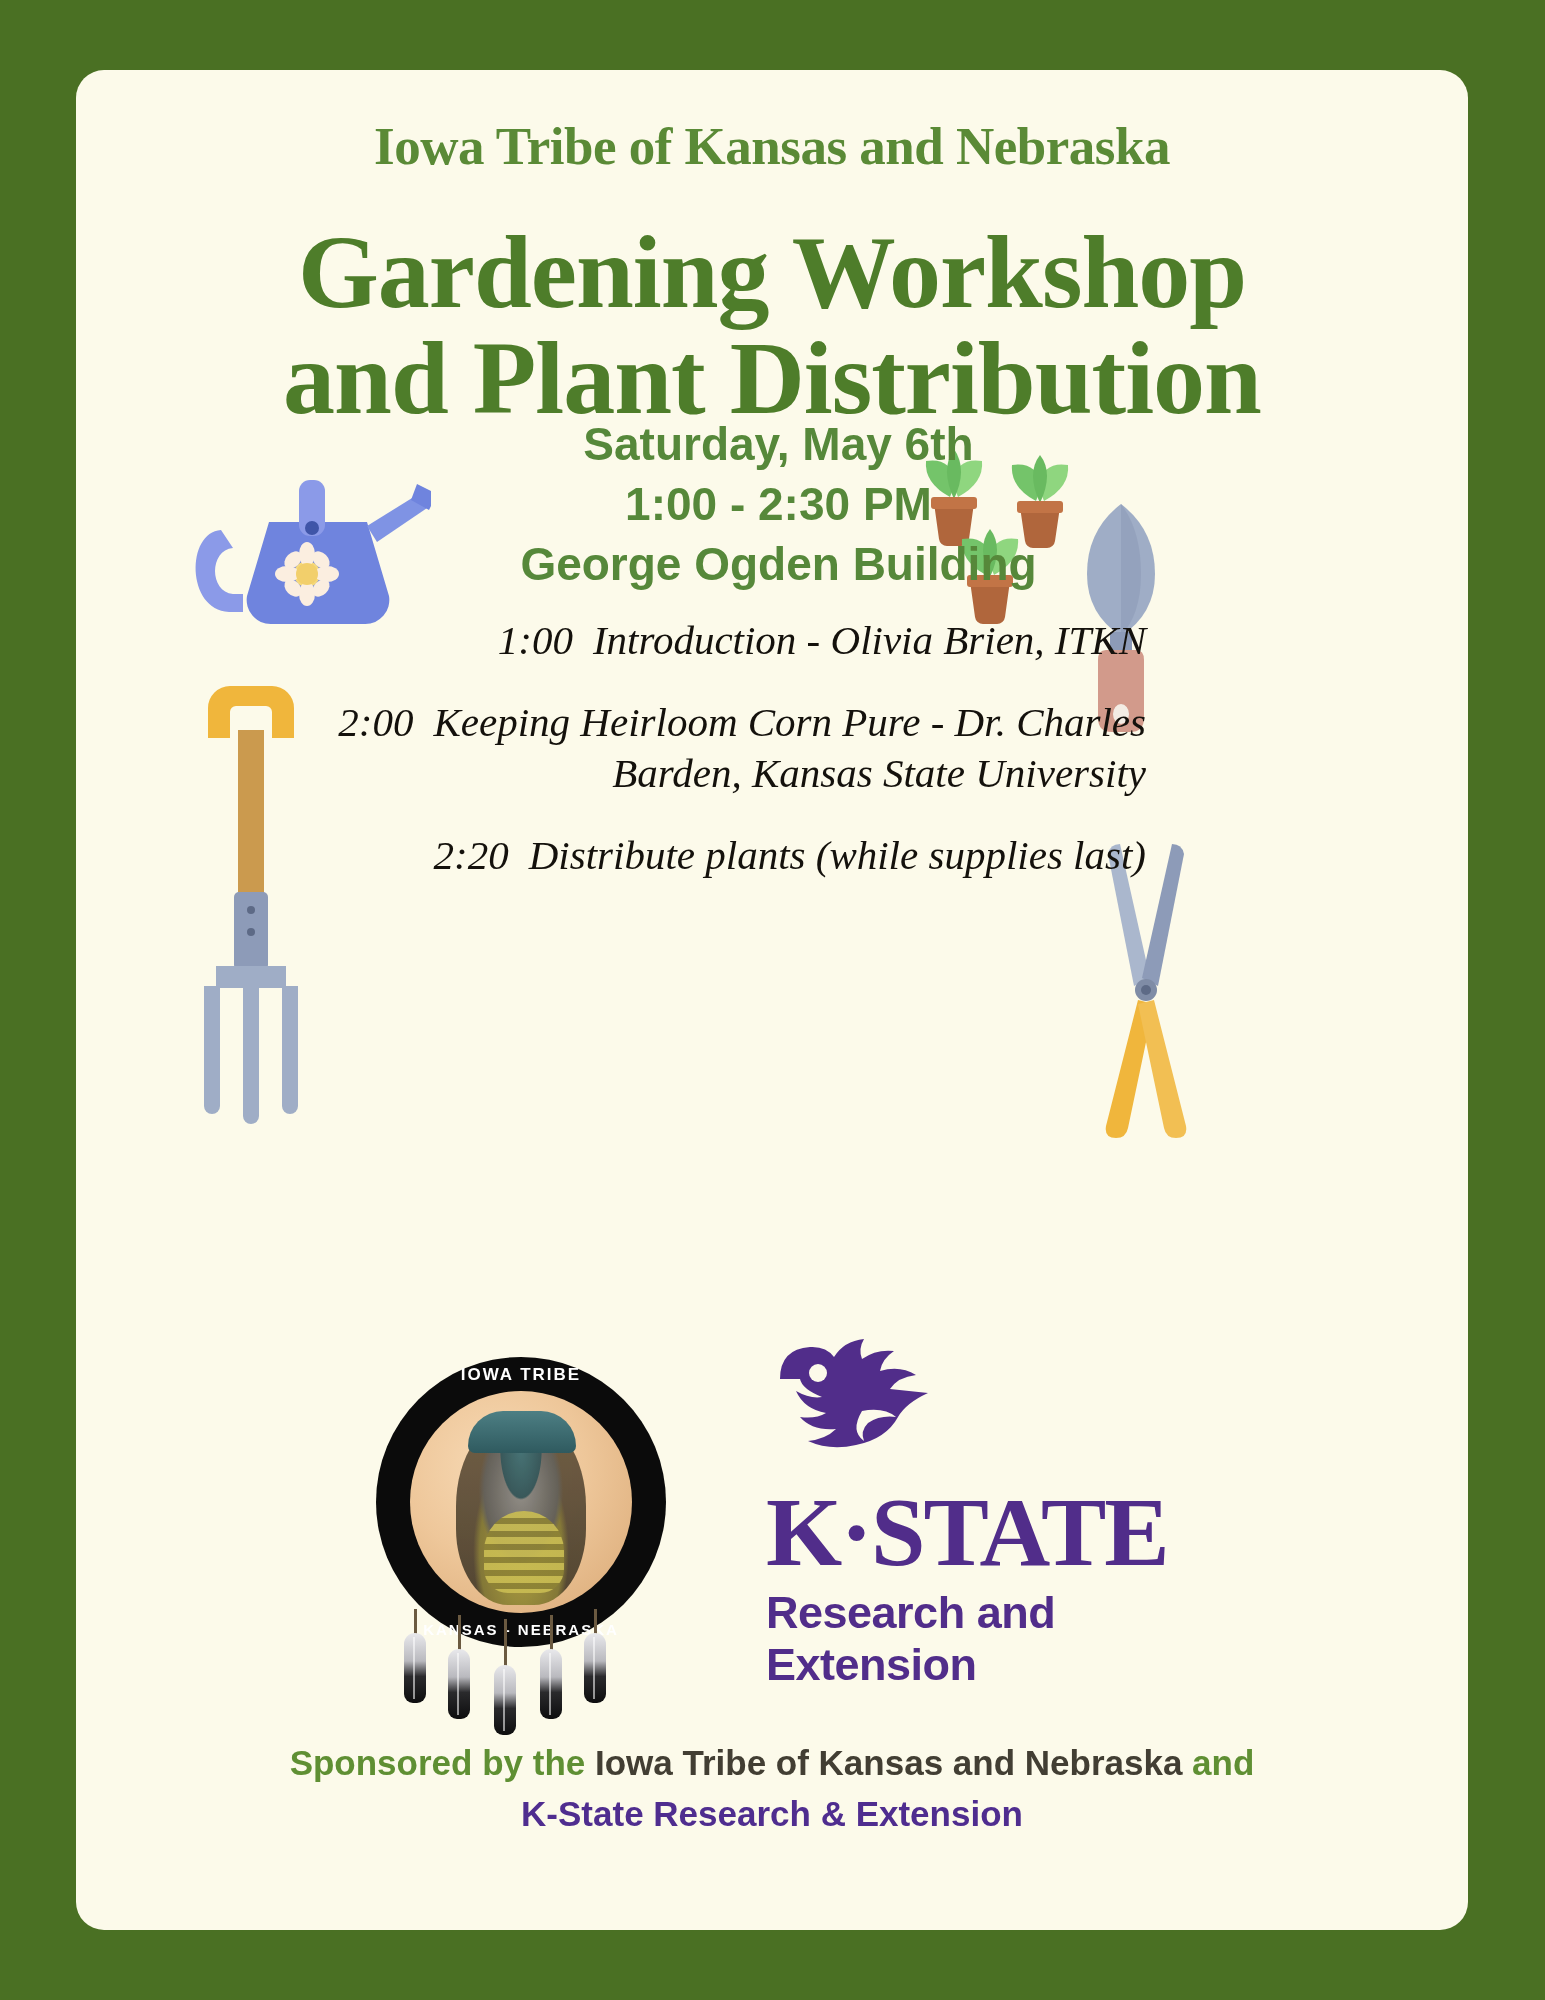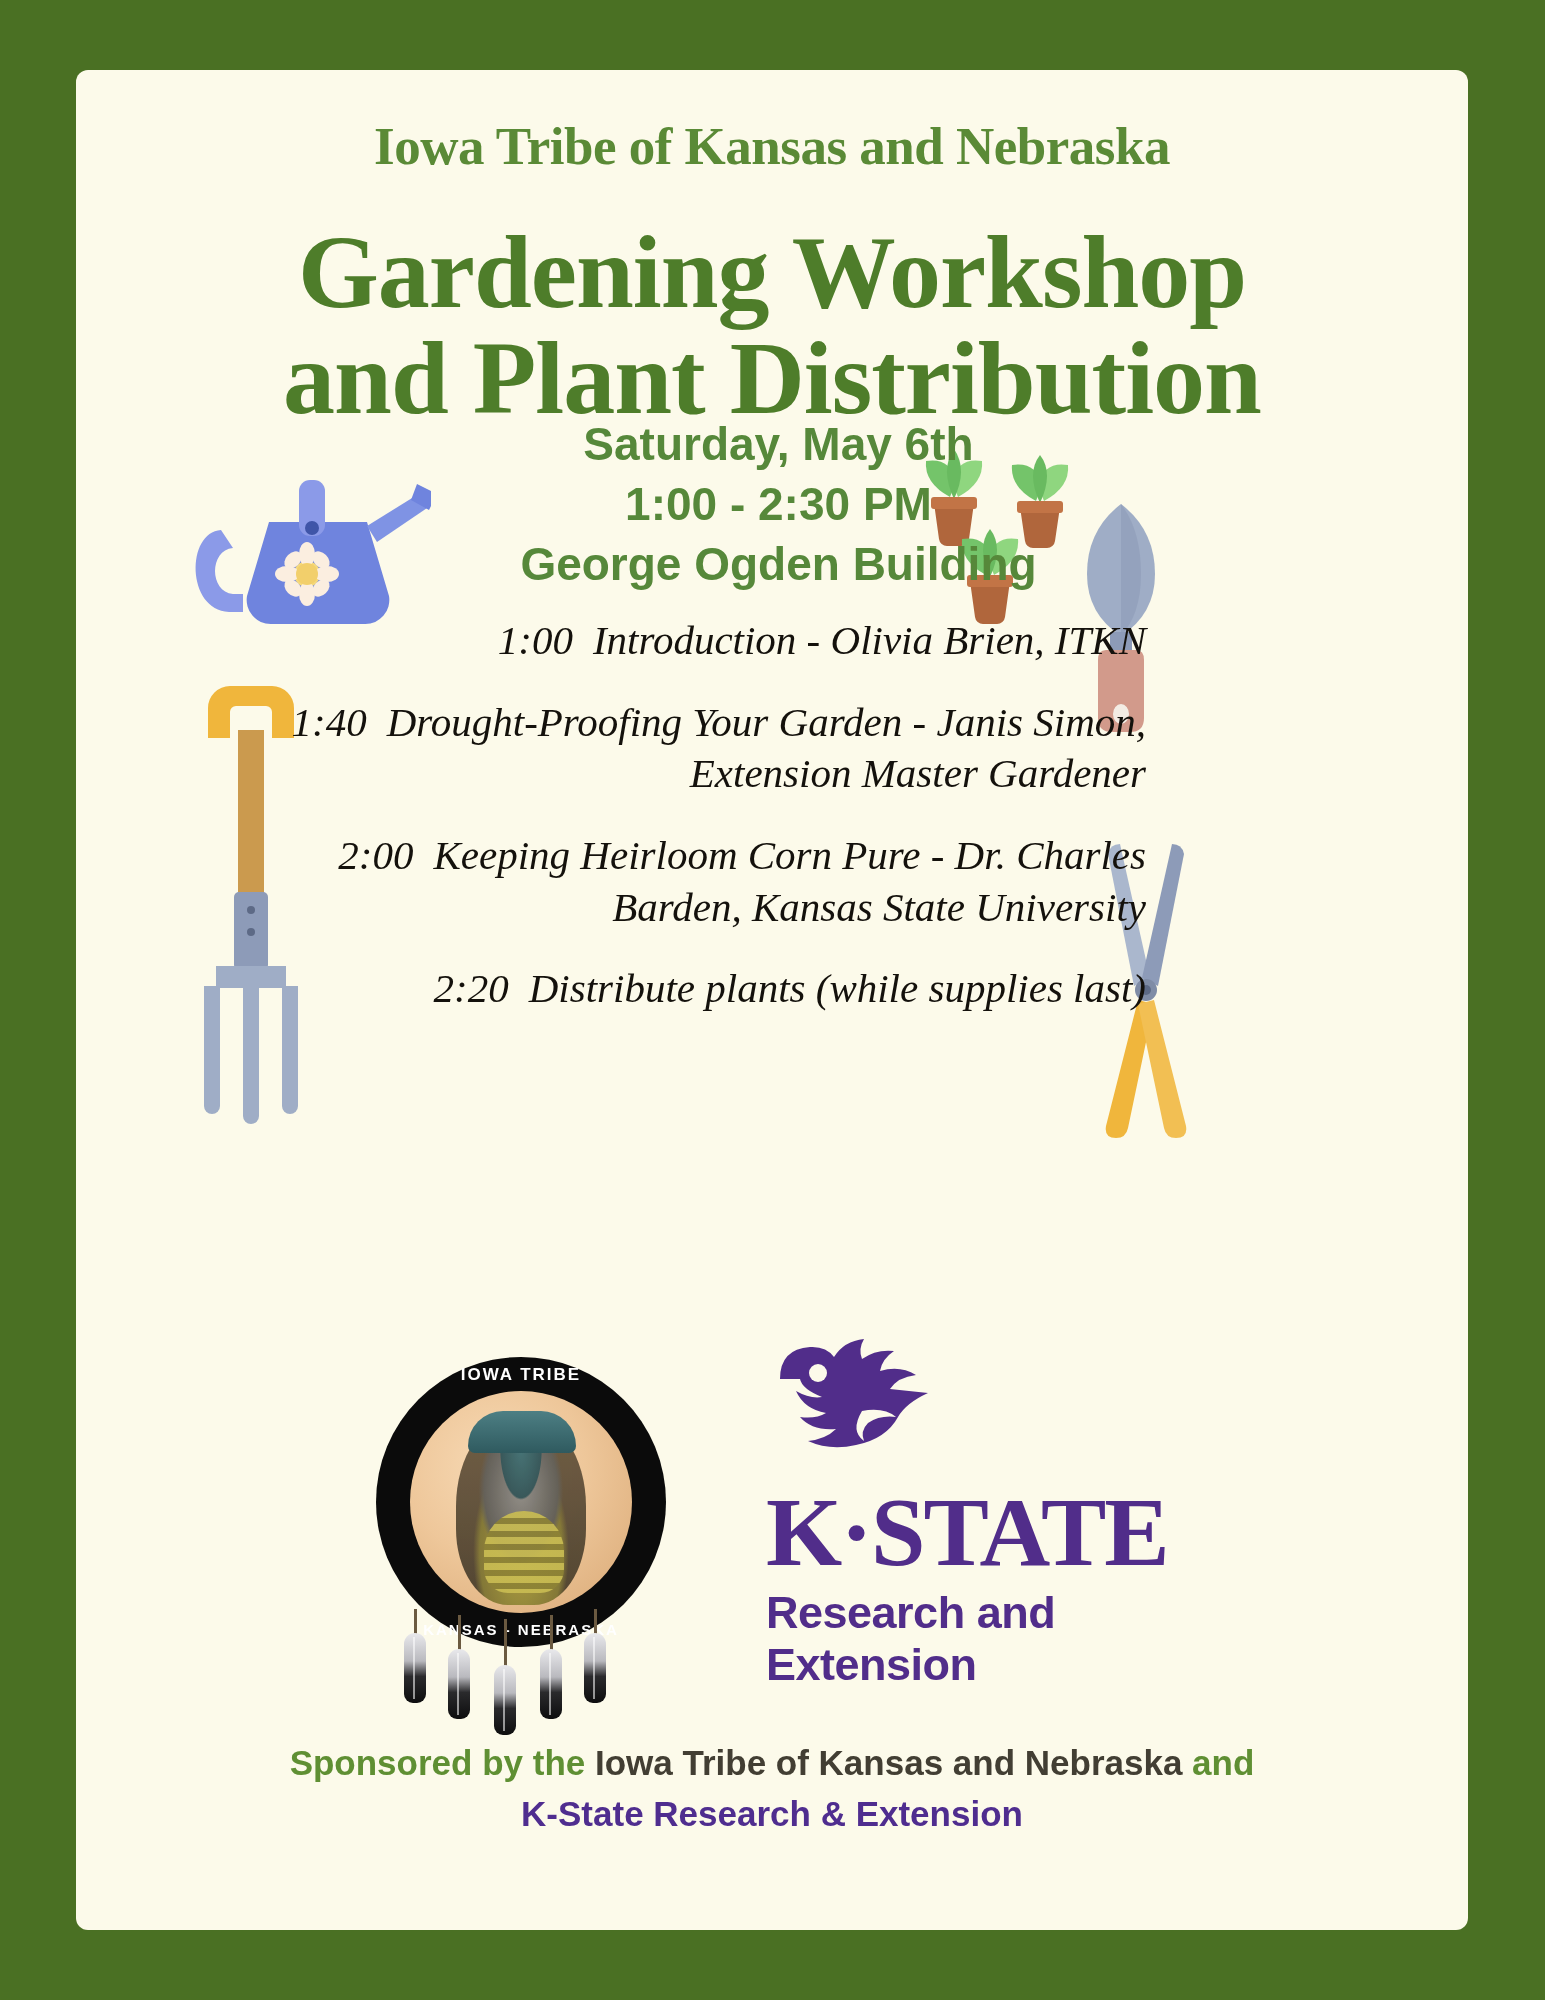--- a/index.html
+++ b/index.html
@@ -7,21 +7,21 @@
     width:1545px;height:2000px;
     background:#4a7023;
     font-family:"Liberation Sans", sans-serif;
     overflow:hidden;
   }
   .poster{
     position:absolute;
     left:76px;top:70px;
     width:1392px;height:1860px;
     background:#fcfaea;
-    border-radius:12px;
+    border-radius:28px;
     overflow:hidden;
   }
 
   
   .org{
     position:absolute;top:46px;left:0;width:100%;
     text-align:center;
     font-family:"Liberation Serif", serif;
     font-weight:bold;
     font-size:53px;
@@ -275,23 +275,20 @@
 
   <div class="when">
     <span>Saturday, May 6th</span>
     <span>1:00 - 2:30 PM</span>
     <span>George Ogden Building</span>
   </div>
 
   <div class="agenda">
     <div class="item">
       <span class="time">1:00</span><span class="gap"></span><span>Introduction - Olivia Brien, ITKN</span>
-    </div>
-    <div class="item">
-      <span class="time">1:40</span><span class="gap"></span><span>Drought-Proofing Your Garden - Janis Simon, Extension Master Gardener</span>
     </div>
     <div class="item">
       <span class="time">2:00</span><span class="gap"></span><span>Keeping Heirloom Corn Pure - Dr. Charles Barden, Kansas State University</span>
     </div>
     <div class="item">
       <span class="time">2:20</span><span class="gap"></span><span>Distribute plants (while supplies last)</span>
     </div>
   </div>
 
   <div class="logos">

